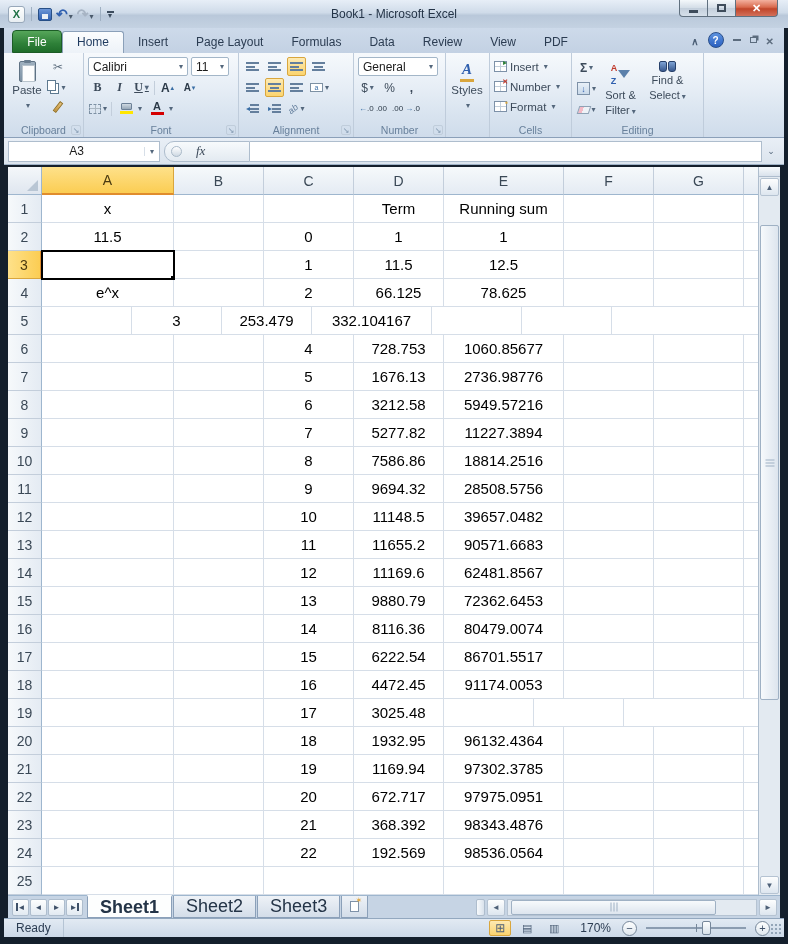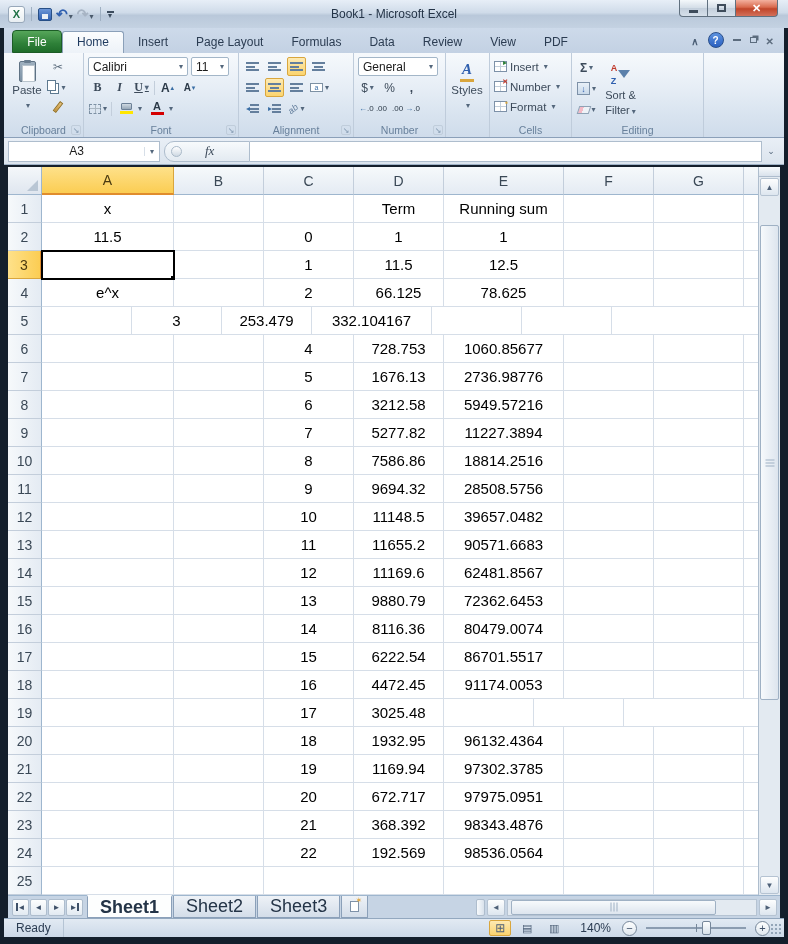--- a/index.html
+++ b/index.html
@@ -145,21 +145,21 @@
   .binoc i { width:8px; height:11px; background:linear-gradient(#7da2d4,#39598f); border:1px solid #27406a; border-radius:2px 2px 3px 3px; }
   .binoc i:last-child { margin-left:1px; }
 
   
   #formulabar { position:absolute; top:138px; left:4px; right:4px; height:27px;
     background:linear-gradient(#e9eff6,#dbe4ee); border-bottom:1px solid #9fb2c6; display:flex; align-items:center; padding:3px 4px; }
   #namebox { width:152px; height:21px; background:#fff; border:1px solid #aebdcd; display:flex; align-items:center; }
   #namebox .nb-text { flex:1; text-align:center; font-size:12px; color:#1c1c1c; }
   #namebox .nb-arrow { width:15px; text-align:center; font-size:8px; color:#54677c; border-left:1px solid #d7dfe8; }
   #fx-pill { width:86px; height:21px; margin-left:4px; border:1px solid #aebdcd; border-radius:10px 0 0 10px;
-    background:linear-gradient(#f7fafc,#e3eaf1); display:flex; align-items:center; padding:0 6px; gap:23px; }
+    background:linear-gradient(#f7fafc,#e3eaf1); display:flex; align-items:center; padding:0 6px; gap:14px; }
   .pill-dot { width:11px; height:11px; border-radius:50%; background:linear-gradient(#ffffff,#cfd9e3); border:1px solid #a9b9c8; }
   .fx-glyph { font-family:"Liberation Serif",serif; font-style:italic; font-size:13px; color:#3c4a5a; }
   #formula-input { flex:1; height:21px; background:#fff; border:1px solid #aebdcd; border-left:none; font-size:12px; padding:0 4px; color:#1c1c1c; }
   #fb-expand { width:18px; height:21px; display:flex; align-items:center; justify-content:center; font-size:9px; color:#54677c; }
 
   
   #grid { position:absolute; top:167px; left:8px; width:750px; height:728px; background:#fff; }
   #grid-header { display:flex; height:28px; }
   .corner { width:34px; height:28px; background:linear-gradient(#f4f7fa,#dfe6ef); border-right:1px solid #9eb6ce; border-bottom:1px solid #9eb6ce; position:relative; }
   .corner::after { content:""; position:absolute; right:3px; bottom:3px; width:0; height:0;
@@ -456,20 +456,28 @@
           </span>
       </div>
       <div class="bigbtn edit-big">
         <span class="az-ic">
             <span><span class="a">A</span><br><span class="z">Z</span></span>
             <span class="funnel"></span>
           </span>
         <span>Sort &amp;</span>
         <span class="dd">Filter</span>
       </div>
+      <div class="bigbtn edit-big">
+        <span class="binoc">
+            <i></i>
+            <i></i>
+          </span>
+        <span>Find &amp;</span>
+        <span class="dd">Select</span>
+      </div>
       <span class="rgroup-label">Editing</span>
     </div>
   </div>
 
   <div id="formulabar">
     <div id="namebox">
       <span class="nb-text">A3</span>
       <span class="nb-arrow">▾</span>
     </div>
     <div id="fx-pill">
@@ -815,21 +823,21 @@
     </div>
   </div>
 
   <div id="statusbar">
     <span id="status-mode">Ready</span>
     <span class="st-sep"></span>
     <div id="status-right">
       <span class="viewbtn hl vb-normal">⊞</span>
       <span class="viewbtn">▤</span>
       <span class="viewbtn">▥</span>
-      <span id="zoom-label">140%</span>
+      <span id="zoom-label">170%</span>
       <span class="zbtn">−</span>
       <span id="zoom-track">
         <span id="zoom-notch"></span>
         <span id="zoom-thumb"></span>
       </span>
       <span class="zbtn">+</span>
     </div>
     <span id="resize-grip"></span>
   </div>
 

